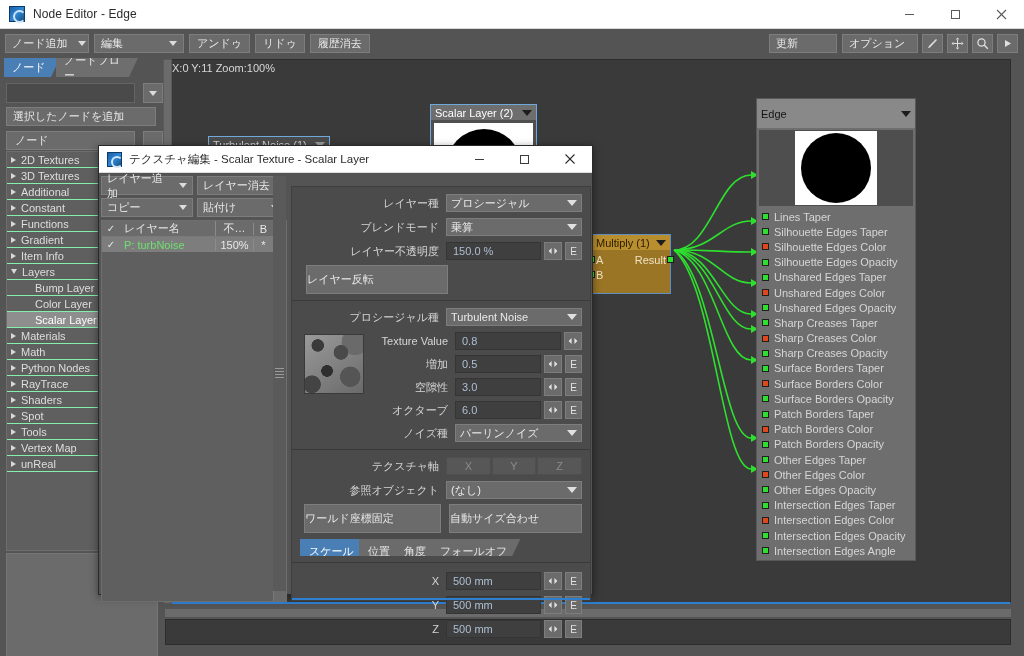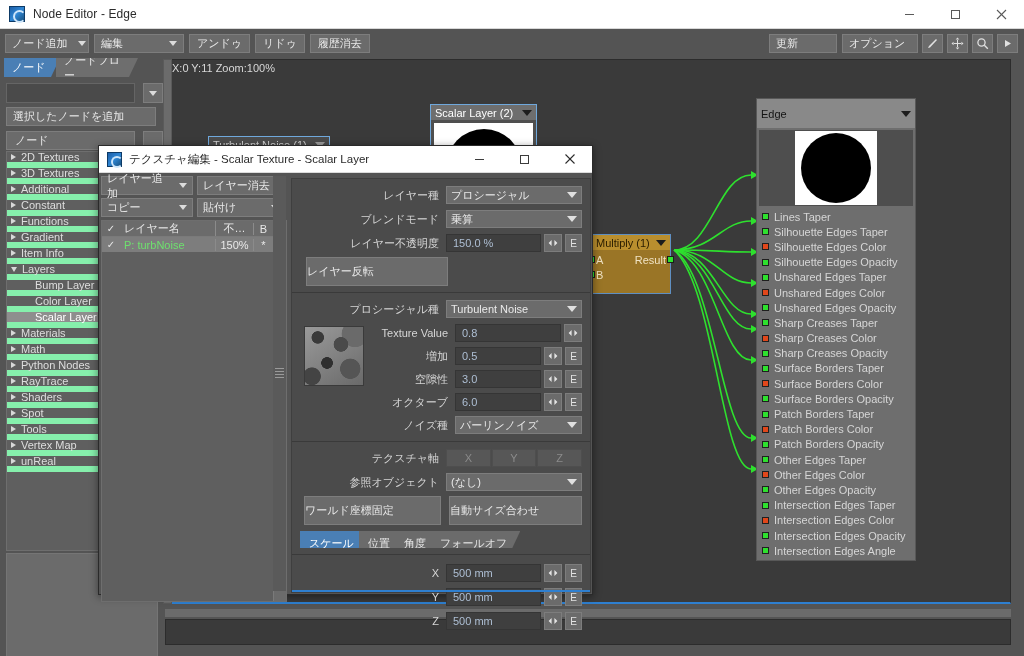--- a/index.html
+++ b/index.html
@@ -120,21 +120,21 @@
     width:20px;height:19px;margin-top:5px;margin-left:3px;background:#6b6b6b;border:1px solid #7d7d7d;
   }
   .tree {
     position:absolute; left:6px; top:94px; width:152px; height:400px;
     background:#5f5f5f; border:1px solid #6e6e6e;
     overflow:hidden;
   }
   .tree-item {
     height:16px; display:flex; align-items:center;
     font-size:11px; color:#dedede;
-    border-bottom:6px solid #86efac;
+    border-bottom:1px solid #86efac;
     padding-left:4px;
   }
   .tree-item.child { padding-left:28px; }
   .tree-item.sel { background:#8e8e8e; color:#ffffff; }
   .arrow-r {
     width:0;height:0;border-top:3.5px solid transparent;border-bottom:3.5px solid transparent;
     border-left:5px solid #d8d8d8; margin-right:5px; flex:none;
   }
   .arrow-d {
     width:0;height:0;border-left:3.5px solid transparent;border-right:3.5px solid transparent;
@@ -318,21 +318,21 @@
     background:#5a5a5a;
   }
   .dlg-splitter .grip {
     position:absolute; left:2px; top:190px; width:9px; height:14px;
   }
   .dlg-splitter .grip i {
     display:block; height:1px; background:#9a9a9a; margin:2px 0;
   }
 
   .dlg-right {
-    position:absolute; left:192px; top:5px; width:300px; height:415px;
+    position:absolute; left:192px; top:13px; width:300px; height:415px;
     background:#4b4b4b; border:1px solid #3f3f3f;
   }
   .sec { padding:6px 8px 6px 6px; }
   .sec + .sec { border-top:1px solid #3a3a3a; }
   .frow { display:flex; align-items:center; height:20px; margin-bottom:4px; }
   .flabel {
     font-size:11px; color:#d6d6d6; text-align:right; width:148px; padding-right:7px; flex:none;
     white-space:nowrap;
   }
   .fctl { flex:1; display:flex; align-items:center; gap:3px; }

